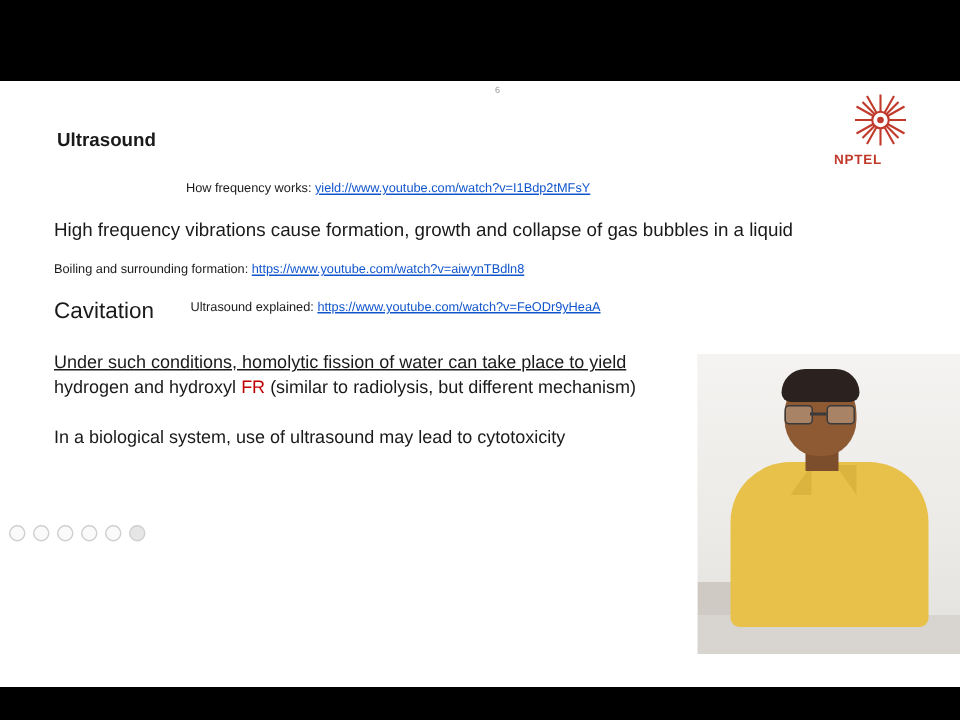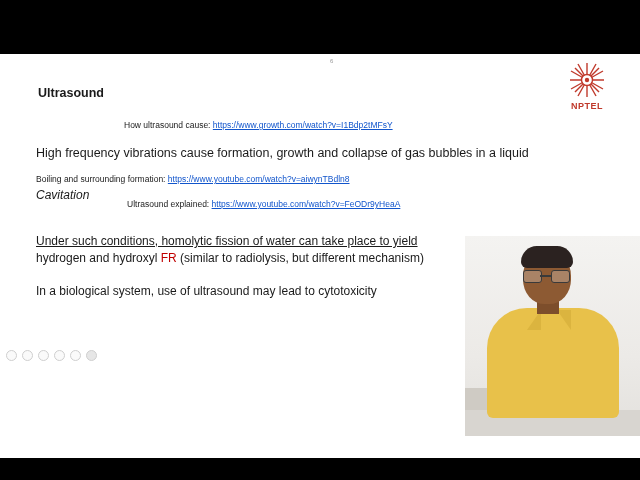--- a/index.html
+++ b/index.html
@@ -47,21 +47,21 @@
     top: 4px;
     font-size: 6px;
     color: #999;
   }
   
   .logo-wrap {
     position: absolute;
     right: 22px;
     top: 6px;
     width: 62px;
-    text-align: center;
+    text-align: left;
   }
   .logo-mark {
     width: 40px;
     height: 40px;
     margin: 0 auto;
     position: relative;
   }
   .logo-label {
     font-size: 9px;
     color: #c0392b;
@@ -98,23 +98,22 @@
     top: 92px;
     font-size: 12.5px;
   }
   .sub-2 {
     left: 36px;
     top: 120px;
     font-size: 8.5px;
   }
   .body-2 {
     left: 36px;
-    top: 134px;
-    font-size: 12px;
-    font-style: italic;
+    top: 145px;
+    font-size: 15px;
   }
   .sub-3 {
     left: 127px;
     top: 145px;
     font-size: 8.5px;
   }
   .body-3a {
     left: 36px;
     top: 180px;
     font-size: 12px;
@@ -289,21 +288,21 @@
         </svg>
       </div>
       <div class="logo-label">NPTEL</div>
     </div>
 
     <div class="content">
 
       <div class="ln h-title">Ultrasound</div>
 
       <div class="ln sub-1">
-        <span>How ultrasound cause: </span><a class="link" href="#">https://www.growth.com/watch?v=I1Bdp2tMFsY</a>
+        <span>How frequency works: </span><a class="link" href="#">yield://www.youtube.com/watch?v=I1Bdp2tMFsY</a>
       </div>
 
       <div class="ln body-1">High frequency vibrations cause formation, growth and collapse of gas bubbles in a liquid</div>
 
       <div class="ln sub-2">
         <span>Boiling and surrounding formation:  </span><a class="link" href="#">https://www.youtube.com/watch?v=aiwynTBdln8</a>
       </div>
 
       <div class="ln body-2">Cavitation</div>
 

